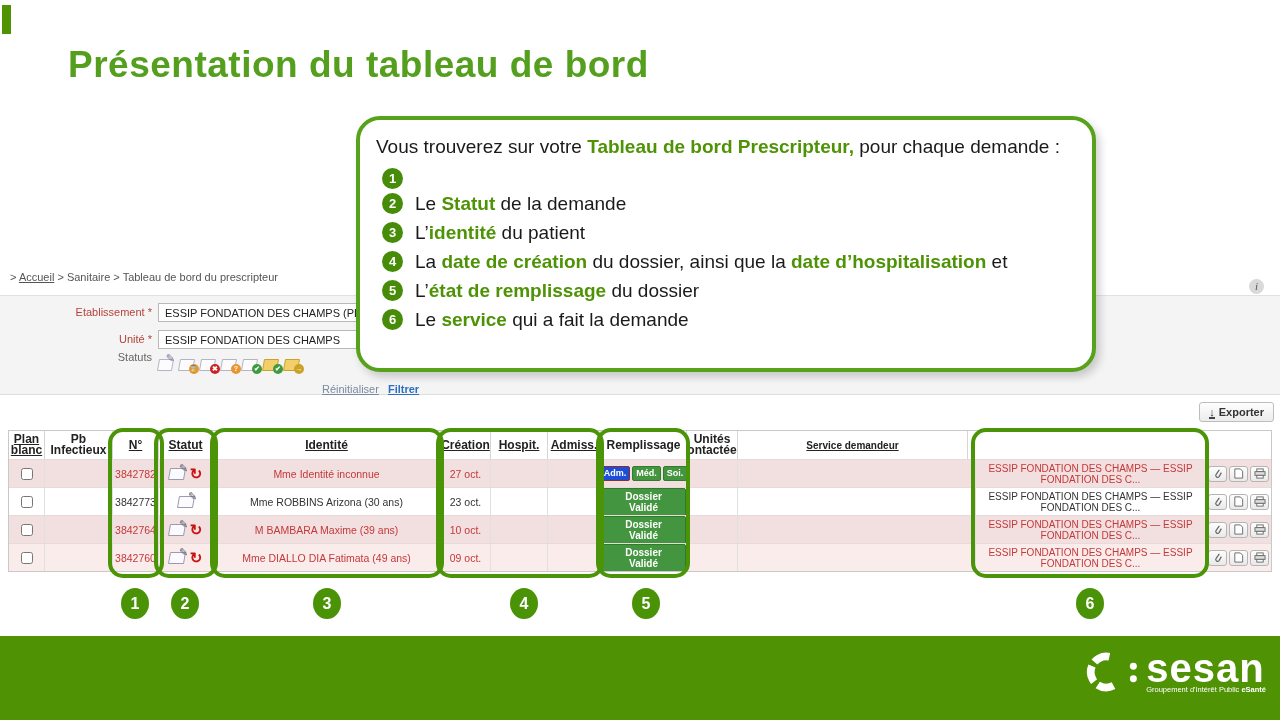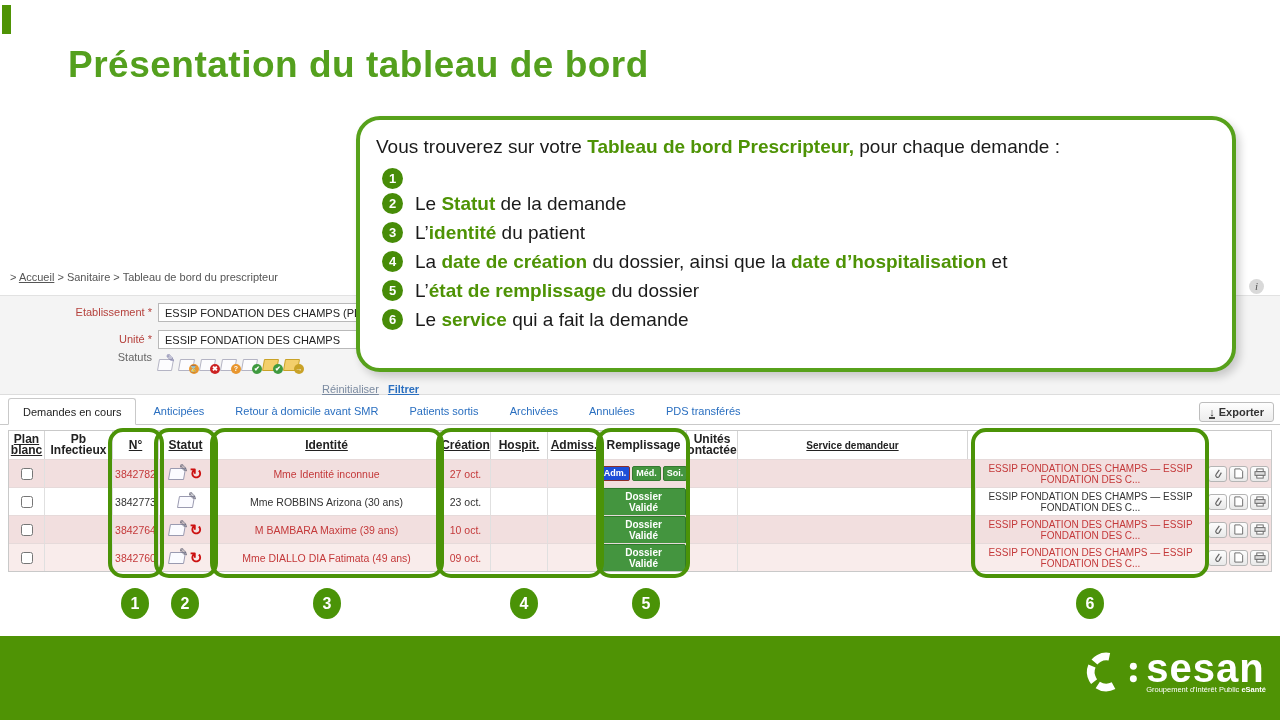--- a/index.html
+++ b/index.html
@@ -69,21 +69,21 @@
 
   .badge{display:inline-block;font-size:9px;font-weight:bold;color:#fff;padding:2px 3px;border-radius:2px;margin:0 1px;line-height:9px}
   .badge.red{background:#1d4ed8;border:1px solid #8c2f28}
   .badge.green{background:#44953f;border:1px solid #357a31}
   .badge-valid{display:inline-block;background:#44953f;border:1px solid #2f7a2b;color:#fff;font-size:10px;font-weight:bold;padding:2px 9px;border-radius:2px;line-height:11px}
 
   .act-btn{width:19px;height:16px;background:linear-gradient(#fdfdfd,#e9e9e9);border:1px solid #b5b5b5;border-radius:3px;margin:0 1px;
     display:inline-flex;align-items:center;justify-content:center;cursor:pointer;padding:0}
 
   
-  .callout{position:absolute;left:356px;top:116px;width:880px;height:256px;background:#fff;border:4px solid #57a11b;border-radius:24px;
+  .callout{position:absolute;left:356px;top:116px;width:740px;height:256px;background:#fff;border:4px solid #57a11b;border-radius:24px;
     z-index:10;padding:12px 16px 0 16px;box-shadow:4px 5px 8px rgba(0,0,0,.18);font-size:19px;color:#1a1a1a}
   .callout .hl{color:#4e9305;font-weight:bold}
   .ci{display:flex;align-items:flex-start;line-height:29px;margin-left:6px}
   .ci-num{flex:0 0 auto;width:21px;height:21px;border-radius:50%;background:#478c08;color:#fff;font-size:13px;font-weight:bold;
     text-align:center;line-height:21px;margin:4px 12px 0 0}
   .ci-wrap .wrap2{padding-left:33px;line-height:29px;margin-top:-1px}
   .intro{line-height:30px;margin-bottom:2px}
 
   
   .hl-rect{position:absolute;top:428px;height:150px;border:4px solid #4b9307;border-radius:15px;z-index:6;pointer-events:none}
@@ -135,29 +135,20 @@
           <i class="pg gold"></i>
           <b class="dot gold">→</b>
         </span>
     </div>
     <div class="filter-links" style="top:87px">
       <a class="link-muted">Réinitialiser</a>
       <a class="link-blue">Filtrer</a>
     </div>
   </div>
 
-  <div class="tabs">
-    <span class="tab active">Demandes en cours</span>
-    <span class="tab">Anticipées</span>
-    <span class="tab">Retour à domicile avant SMR</span>
-    <span class="tab">Patients sortis</span>
-    <span class="tab">Archivées</span>
-    <span class="tab">Annulées</span>
-    <span class="tab">PDS transférés</span>
-  </div>
   <button class="export-btn"><span class="dl">↓</span><span>Exporter</span></button>
 
   <div class="dtable">
     <div class="thead">
       <div class="th c-plan">
           <span class="su">Plan blanc</span>
         </div>
       <div class="th c-pb">
           <span>Pb Infectieux</span>
         </div>

